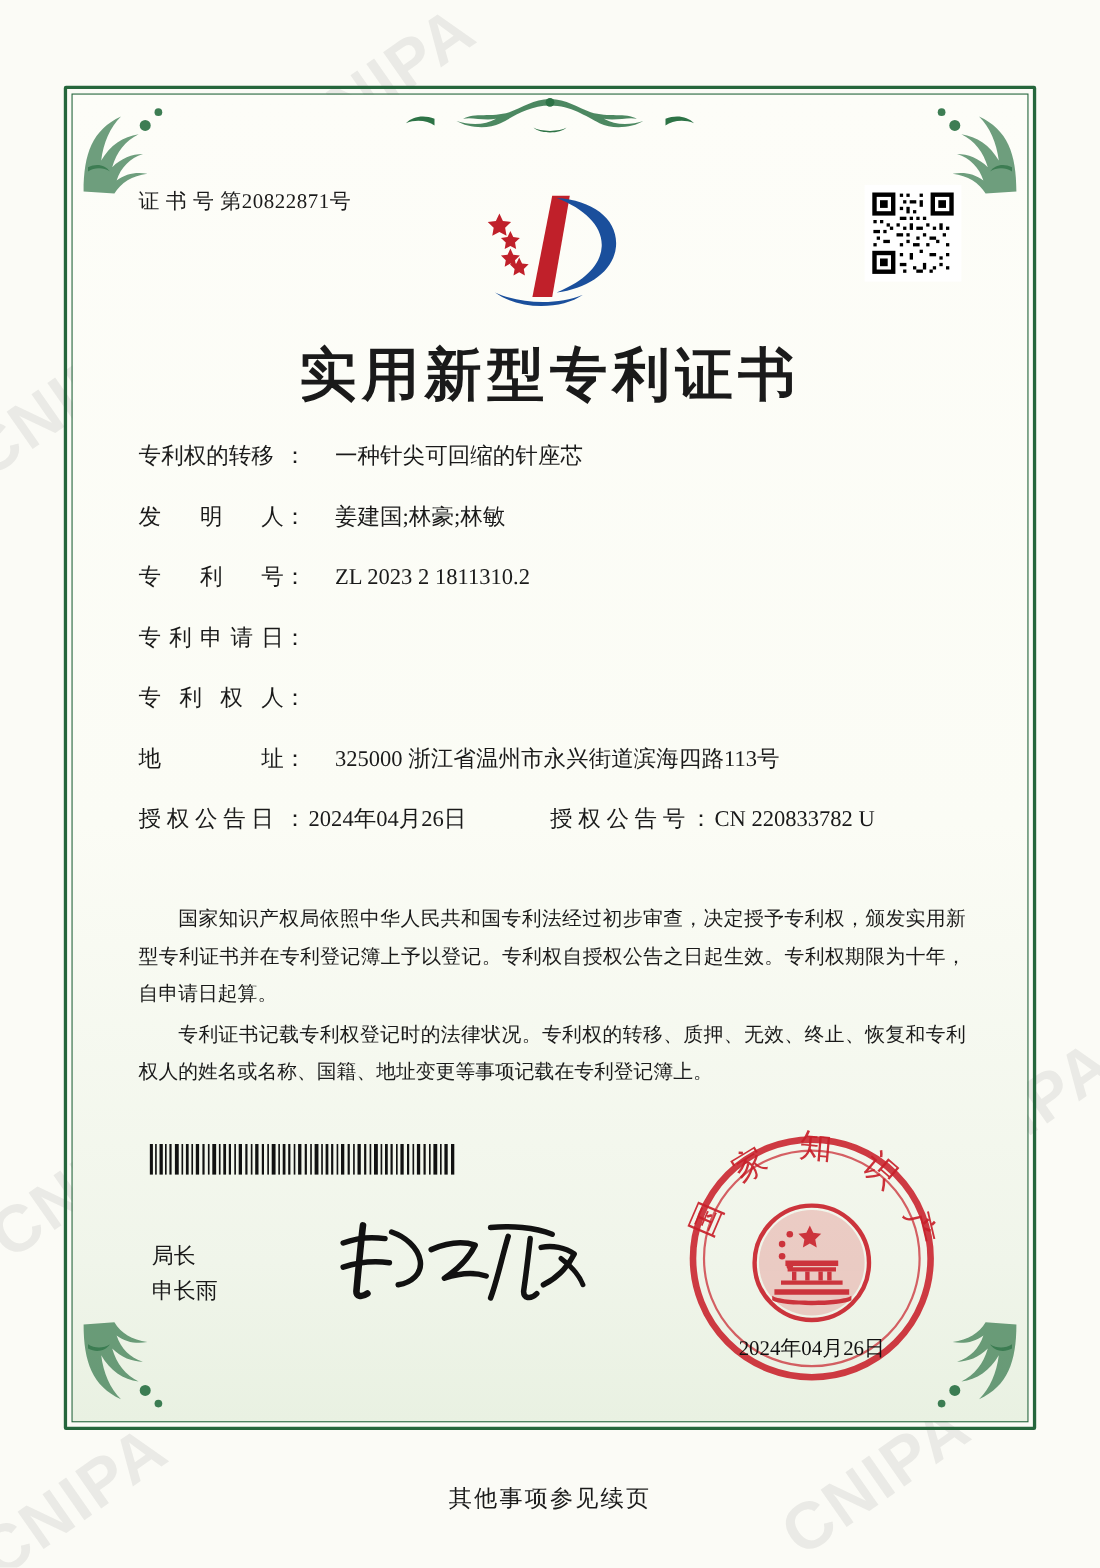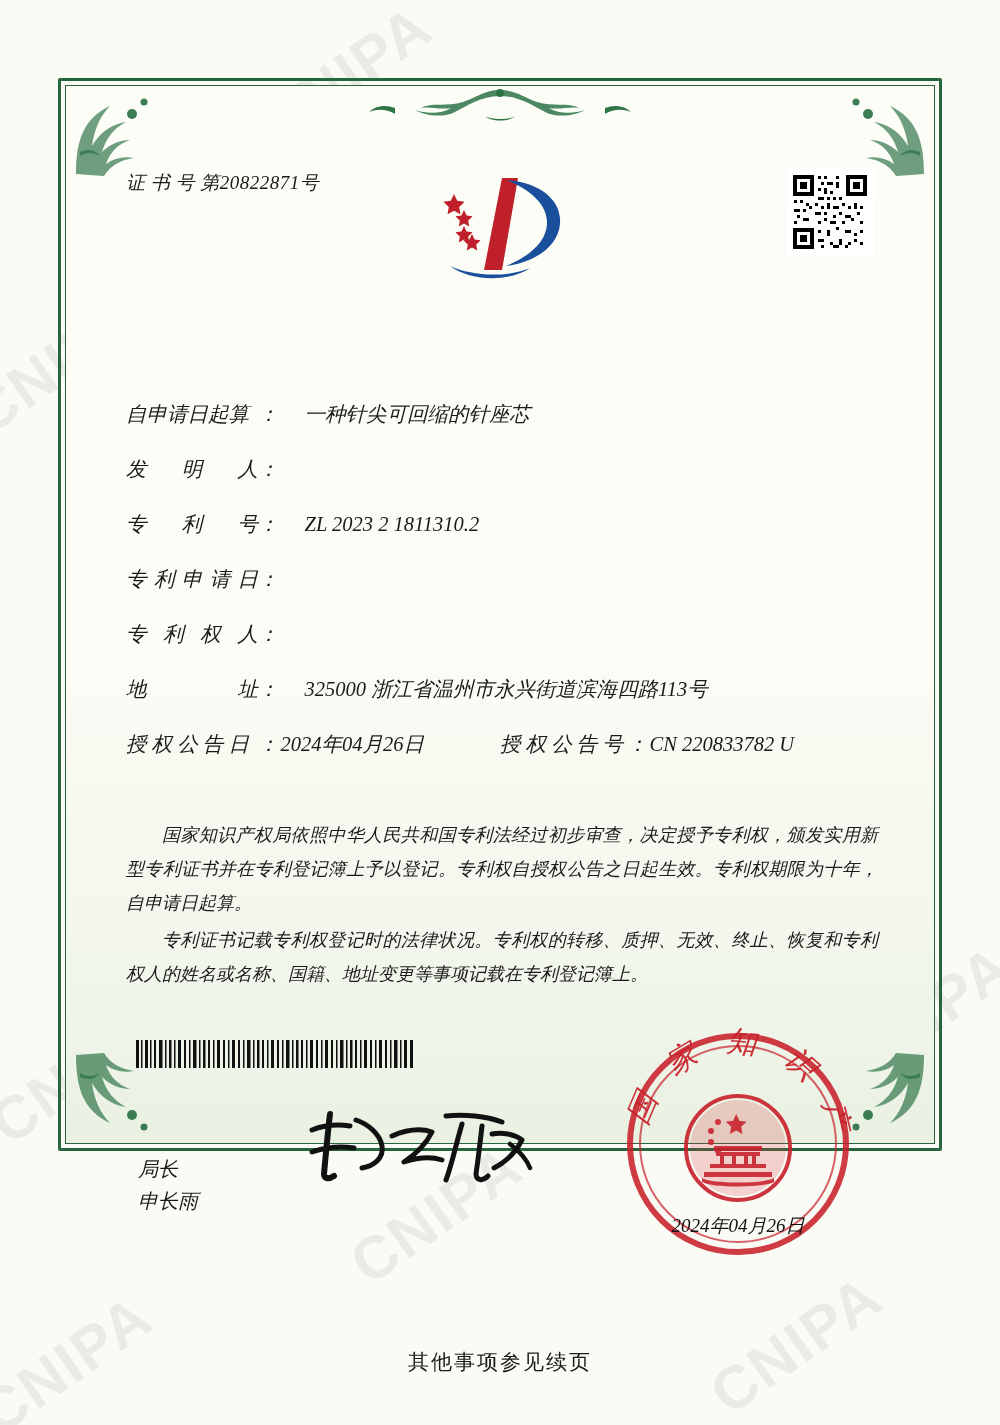--- a/index.html
+++ b/index.html
@@ -33,23 +33,22 @@
     transform: rotate(-35deg);
     white-space: nowrap;
   }
 
   
   .cert {
     position: absolute;
     left: 58px;
     top: 78px;
     width: 884px;
-    height: 1073px;
+    height: 1222px;
     z-index: 2;
-    font-style: italic;
   }
   .frame-outer {
     position: absolute;
     inset: 0;
     border: 3px solid #25663c;
     border-radius: 2px;
   }
   .frame-inner {
     position: absolute;
     inset: 7px;
@@ -193,21 +192,20 @@
     width: 278px;
     height: 28px;
   }
 
   .signer {
     position: absolute;
     left: 80px;
     top: 1048px;
     font-size: 20px;
     line-height: 32px;
-    margin-top: 27px;
   }
 
   .signature {
     position: absolute;
     left: 238px;
     top: 1022px;
     width: 260px;
     height: 90px;
     color: #111;
   }
@@ -402,36 +400,38 @@
           <rect x="58" y="70" width="3" height="3"></rect>
             <rect x="64" y="67" width="3" height="3"></rect>
             <rect x="70" y="70" width="3" height="3"></rect>
           <rect x="31" y="73" width="3" height="3"></rect>
             <rect x="43" y="73" width="6" height="3"></rect>
             <rect x="55" y="73" width="3" height="3"></rect>
         </g>
       </svg>
     </div>
 
+    <div class="title">实用新型专利证书</div>
 
     <div class="fields">
 
       <div class="field">
-        <span class="f-label">自申请日起算</span>
+        <span class="f-label">专利权的转移</span>
         <span class="f-colon">：</span>
         <span class="f-value">一种针尖可回缩的针座芯</span>
       </div>
 
       <div class="field">
         <span class="f-label">
             <span>发</span>
             <span>明</span>
             <span>人</span>
           </span>
         <span class="f-colon">：</span>
+        <span class="f-value">姜建国;林豪;林敏</span>
       </div>
 
       <div class="field">
         <span class="f-label">
             <span>专</span>
             <span>利</span>
             <span>号</span>
           </span>
         <span class="f-colon">：</span>
         <span class="f-value">ZL 2023 2 1811310.2</span>

